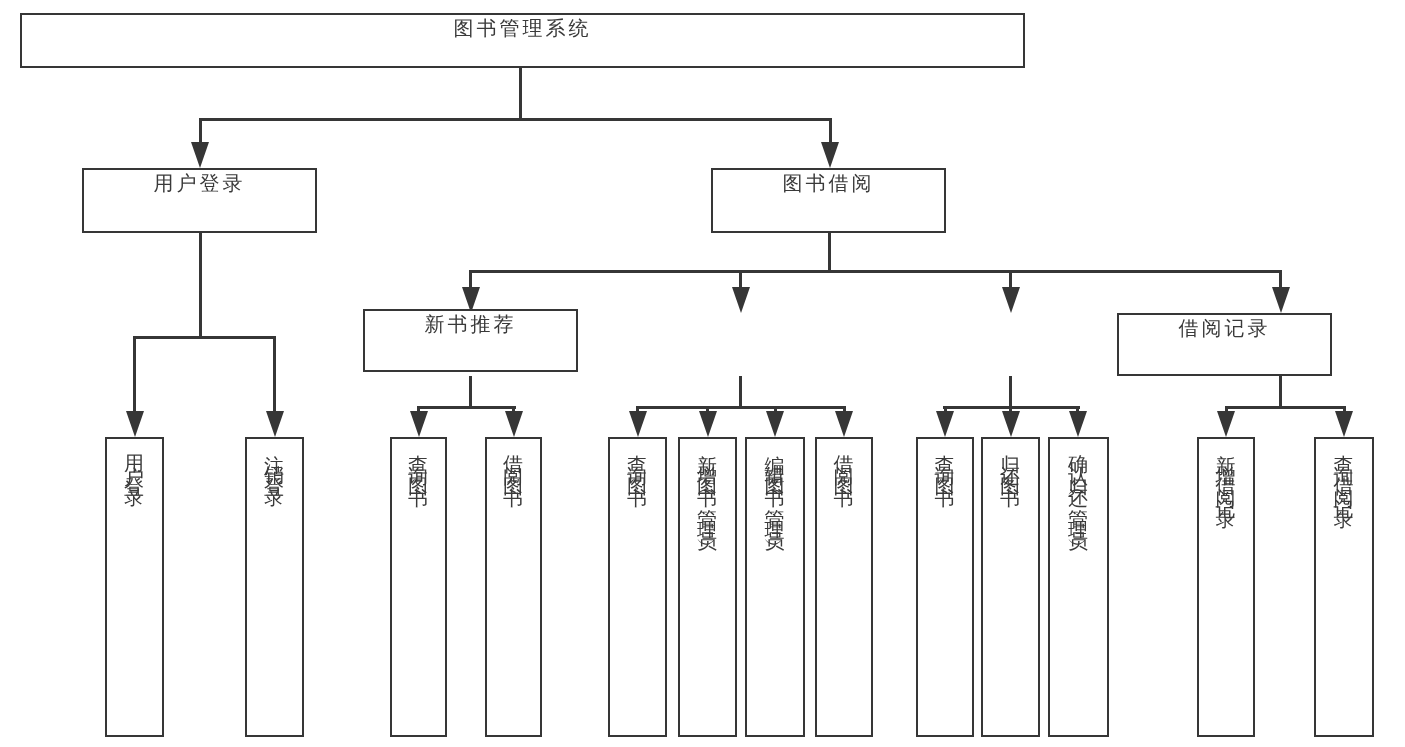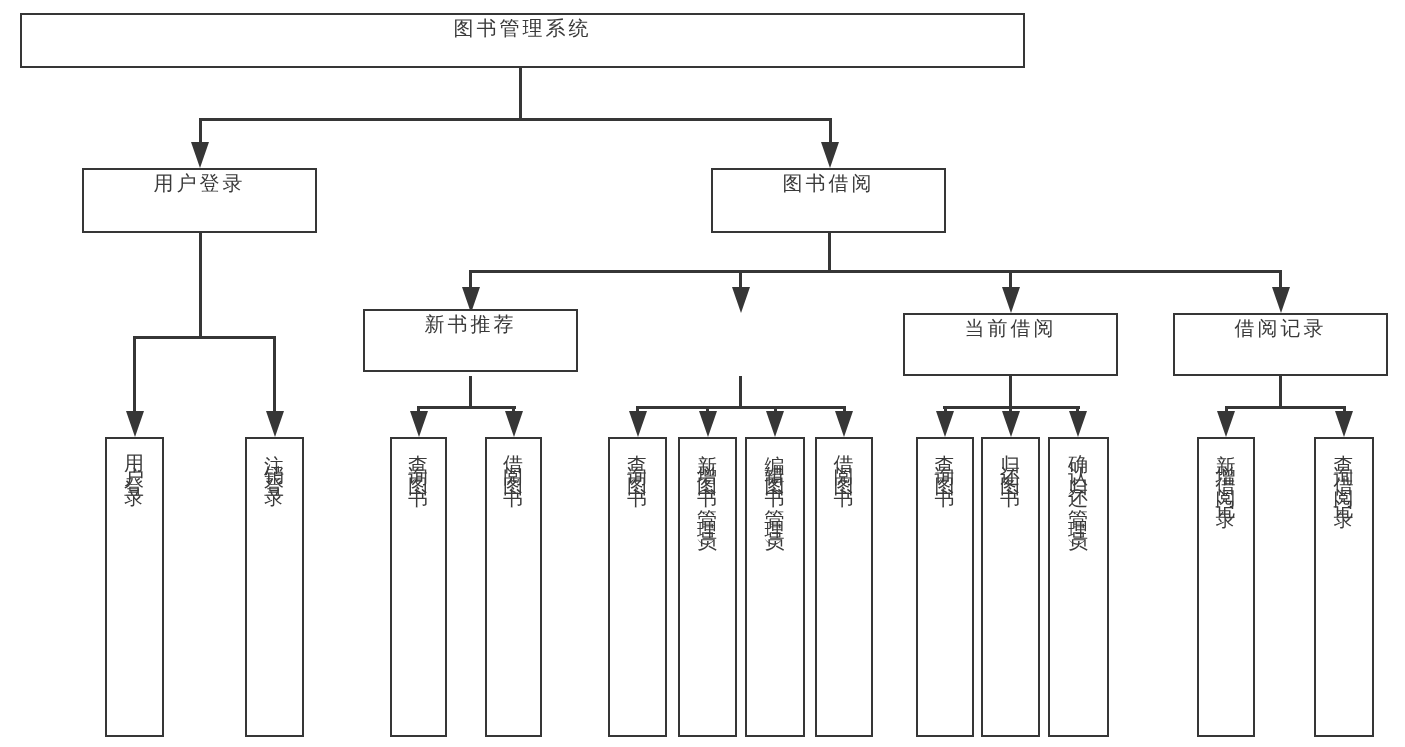--- a/index.html
+++ b/index.html
@@ -96,24 +96,21 @@
   <div class="lv" style="left:1009px;top:270px;height:19px"></div>
   <div class="lv" style="left:1279px;top:270px;height:19px"></div>
   <div class="ar" style="left:462px;top:287px"></div>
   <div class="ar" style="left:732px;top:287px"></div>
   <div class="ar" style="left:1002px;top:287px"></div>
   <div class="ar" style="left:1272px;top:287px"></div>
 
   <div class="node h" style="left:363px;top:309px;width:215px;height:63px">
     <span>新书推荐</span>
   </div>
-  <div class="node h" style="left:903px;top:313px;width:215px;height:63px">
-    <span>当前借阅</span>
-  </div>
-  <div class="node h" style="left:1173px;top:313px;width:215px;height:63px">
+  <div class="node h" style="left:1117px;top:313px;width:215px;height:63px">
     <span>借阅记录</span>
   </div>
 
   <div class="lv" style="left:469px;top:376px;height:32px"></div>
   <div class="lv" style="left:739px;top:376px;height:32px"></div>
   <div class="lv" style="left:1009px;top:376px;height:32px"></div>
   <div class="lv" style="left:1279px;top:376px;height:32px"></div>
 
   <div class="lh" style="left:417px;top:406px;width:99px"></div>
   <div class="lh" style="left:636px;top:406px;width:210px"></div>

